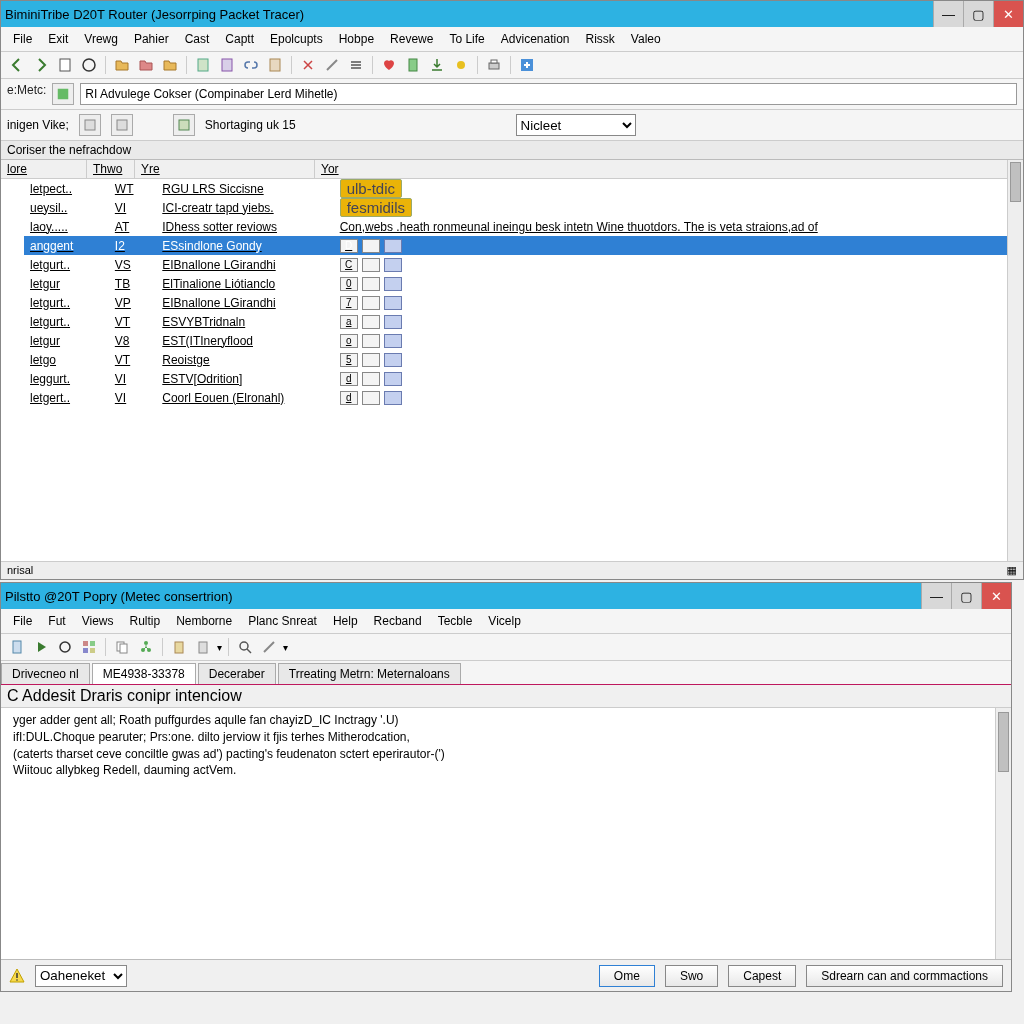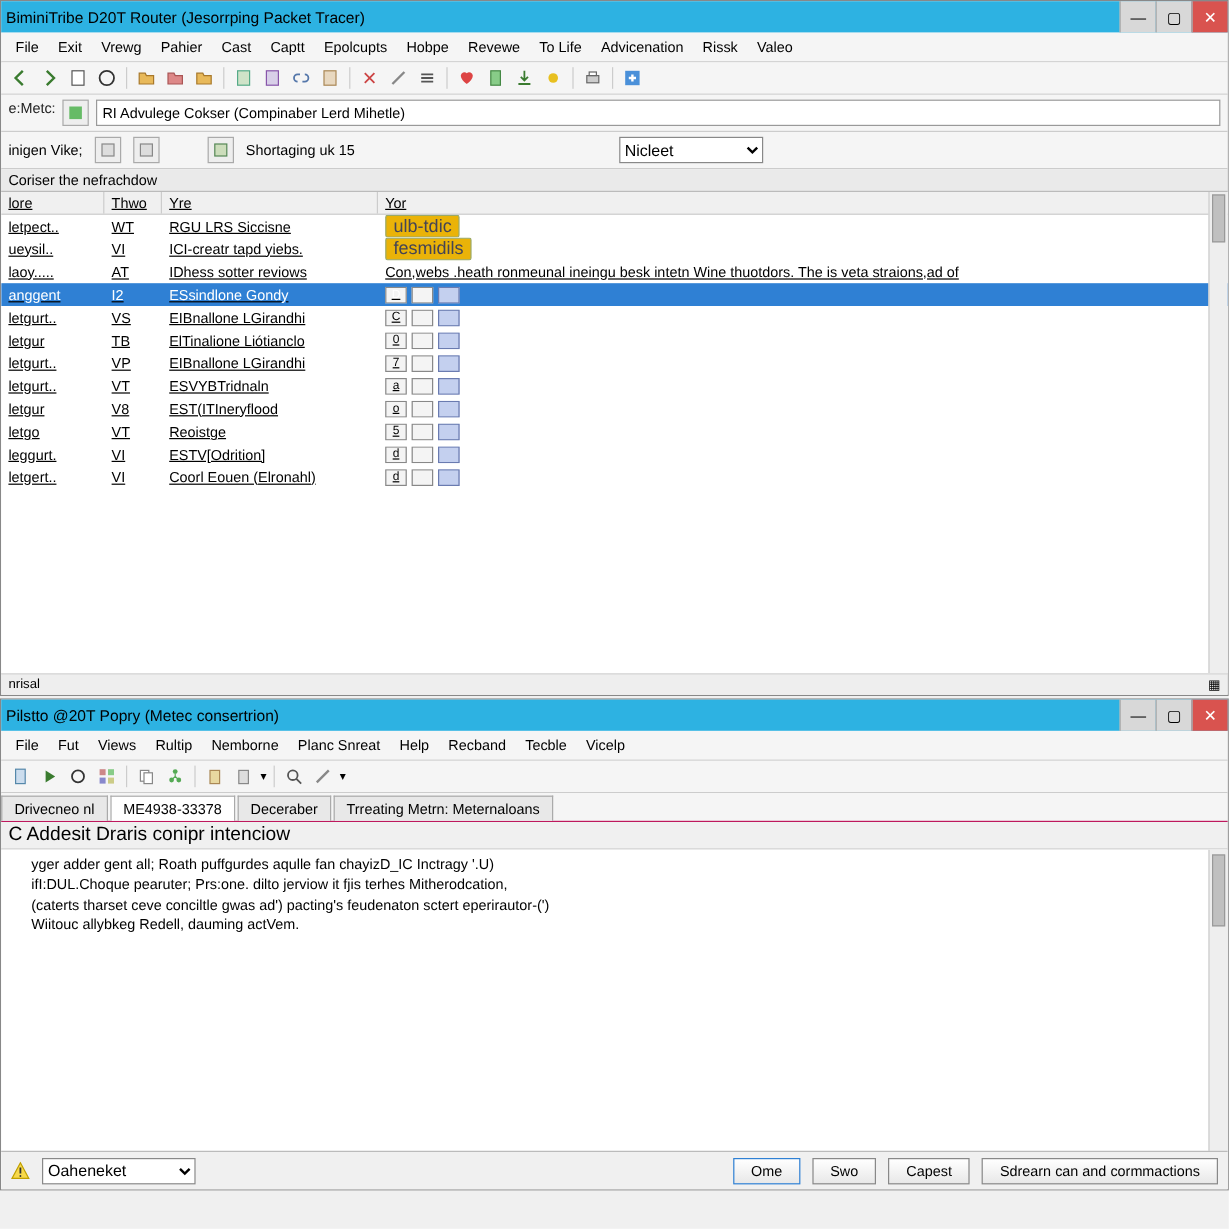--- a/index.html
+++ b/index.html
@@ -35,48 +35,48 @@
 
 
 .pane-header { background: #eaeaea; border-bottom: 1px solid #bbb; padding: 2px 6px; font-size: 12px; }
 
 
 .grid { overflow: auto; background: #fff; position: relative; text-decoration: underline; }
 .grid-head { display: flex; background: #f0f0f0; border-bottom: 1px solid #ccc; }
 .grid-head div { padding: 2px 6px; border-right: 1px solid #ccc; font-size: 12px; }
 .col0 { width: 86px; } .col1 { width: 48px; } .col2 { width: 180px; } .col3 { width: 700px; }
 .grid-body { }
-.grid-row { display: flex; height: 19px; align-items: center; }
+.grid-row { display: flex; height: 19px; align-items: center; margin-left: 23px; }
 .grid-row.sel { background: #2f80d4; color: #fff; }
 .grid-row div { padding: 0 6px; font-size: 12px; overflow: hidden; white-space: nowrap; }
 .status-chip { display: inline-block; padding: 0 6px; border: 1px solid #9aaa6a; background: #eab308; color: #445; font-size: 15px; border-radius: 2px; }
 .cell-boxes { display: flex; gap: 4px; align-items: center; }
 .mini-box { width: 18px; height: 14px; border: 1px solid #888; background: #f4f4f4; font-size: 10px; display: flex; align-items: center; justify-content: center; }
 .mini-box.blue { background: #c4d0ef; border-color: #6a7bb0; }
 
 .scroll-v { position: absolute; right: 0; top: 0; bottom: 0; width: 16px; background: #eee; border-left: 1px solid #ccc; }
 .scroll-thumb { position: absolute; left: 2px; right: 2px; background: #c0c0c0; border: 1px solid #999; }
 
 
 .statusline { background: #eee; border-top: 1px solid #ccc; padding: 2px 6px; font-size: 11px; display: flex; justify-content: space-between; }
 
 
 #win-top { height: 580px; }
-#win-bottom { height: 410px; position: absolute; bottom: 32px; left: 0; right: 0; }
+#win-bottom { height: 410px; position: absolute; bottom: 32px; left: 0; right: 12px; }
 
 
 .tabs { display: flex; background: #f5f5f5; border-bottom: 1px solid #be185d; padding-top: 2px; }
 .tab { padding: 3px 10px; border: 1px solid #aaa; border-bottom: none; margin-right: 2px; background: #e8e8e8; font-size: 12px; cursor: pointer; }
 .tab.active { background: #fff; }
 
 
 .subheader { background: #f0f0f0; border-bottom: 1px solid #ccc; padding: 2px 6px; font-size: 16px; }
 
 
-.log { flex: 1; padding: 4px 25px; font-family: Consolas, monospace; font-size: 12px; line-height: 1.4; overflow: auto; background: #fff; position: relative; }
+.log { flex: 1; padding: 4px 12px; font-family: Consolas, monospace; font-size: 12px; line-height: 1.4; overflow: auto; background: #fff; position: relative; }
 
 
 .bottombar { position: absolute; bottom: 0; left: 0; right: 0; height: 32px; background: #f0f0f0; border-top: 1px solid #bbb; display: flex; align-items: center; padding: 0 8px; gap: 10px; }
 .bottombar .spacer { flex: 1; }
 .btn { height: 22px; padding: 0 14px; border: 1px solid #888; background: linear-gradient(#fff,#e8e8e8); font-size: 12px; cursor: pointer; }
 .btn.default { border: 1px solid #2f80d4; }
 .icon-warn { width: 16px; height: 16px; }
 .combo { height: 22px; border: 1px solid #888; background: #fff; }
 </style>
 </head>
@@ -507,20 +507,20 @@
       <div>(caterts tharset ceve conciltle gwas ad') pacting's feudenaton sctert eperirautor-(')</div>
       <div>Wiitouc allybkeg Redell, dauming actVem.</div>
     </div>
 
   <div class="bottombar">
     <svg class="icon-warn" viewBox="0 0 16 16">
         <path d="M8 1L1 14h14z" fill="#f7d94c" stroke="#c0a000"></path>
         <path d="M8 5v5" stroke="#333" stroke-width="1.5"></path>
         <circle cx="8" cy="12" r="0.8" fill="#333"></circle>
       </svg>
-    <select class="combo" style="width:128px"><option>Oaheneket</option></select>
+    <select class="combo" style="width:92px"><option>Oaheneket</option></select>
     <div class="spacer"></div>
     <button class="btn default">Ome</button>
     <button class="btn">Swo</button>
     <button class="btn">Capest</button>
     <button class="btn">Sdrearn can and cormmactions</button>
   </div>
 </div>
 
 </body></html>

